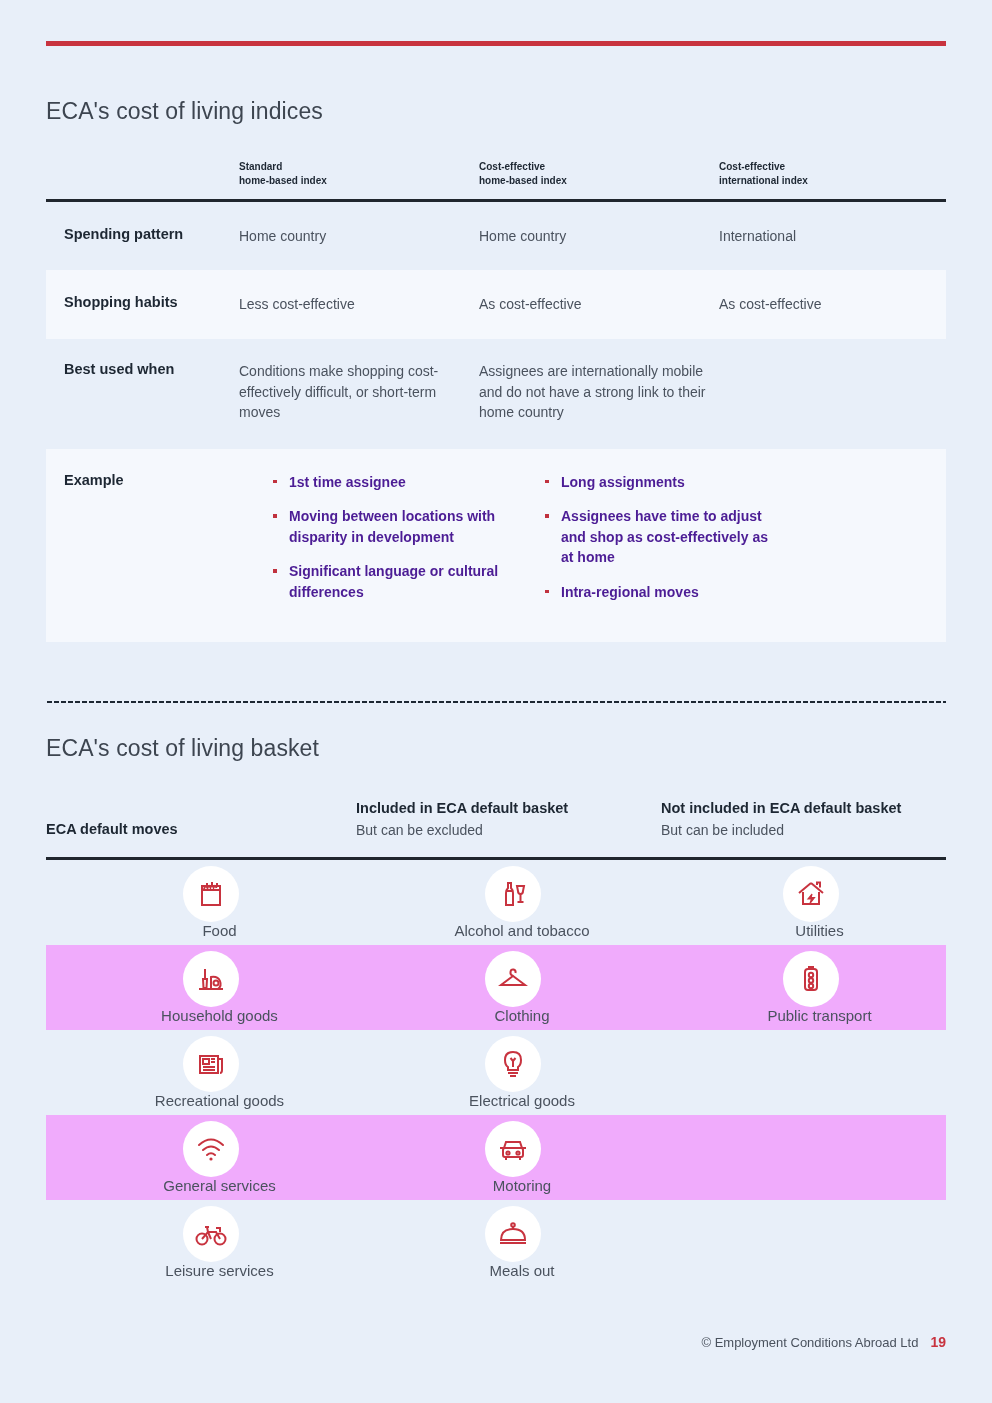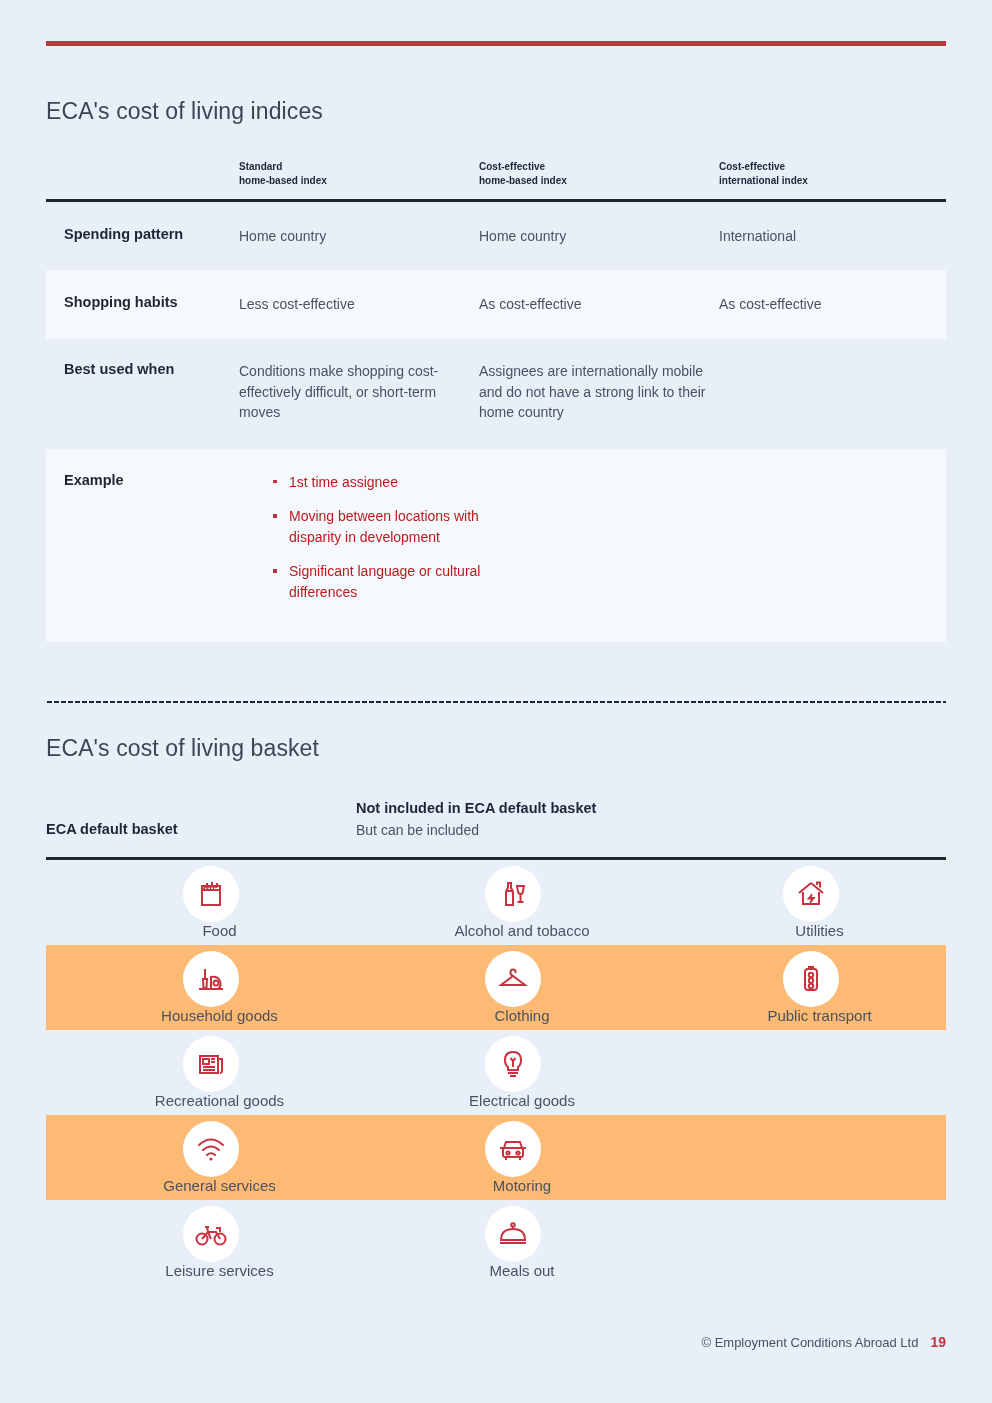--- a/index.html
+++ b/index.html
@@ -82,22 +82,23 @@
   .row-pad-md { padding-top: 22px; padding-bottom: 26px; }
   .row-pad-lg { padding-top: 23px; padding-bottom: 40px; gap: 32px; }
 
   
   ul.bullets { list-style: none; }
   ul.bullets li {
     position: relative;
     padding-left: 18px;
     margin-bottom: 14px;
     font-size: 14px;
-    color: #b91c1c;
+    color: #4c1d95;
     line-height: 1.46;
+    font-weight: bold;
   }
   ul.bullets li:last-child { margin-bottom: 0; }
   ul.bullets li.dot::before {
     content: "";
     position: absolute;
     left: 2px; top: 8px;
     width: 3.5px; height: 3.5px;
     background: #c0323e;
   }
   ul.bullets li.nodot { margin-top: -4px; }
@@ -134,21 +135,21 @@
   .bsk-head .b1 { width: 305px; flex: 0 0 305px; }
   .bsk-head .b2 { width: 285px; flex: 0 0 285px; }
 
   .bsk-rule { height: 3px; background: #20262e; width: 100%; }
 
   .bsk-row {
     display: flex;
     align-items: center;
     height: 85px;
   }
-  .bsk-row.band { background: #fdba74; }
+  .bsk-row.band { background: #f0abfc; }
 
   .bsk-cell {
     display: flex;
     align-items: center;
     flex-direction: column;
   }
   .bsk-cell.k0 { width: 310px; flex: 0 0 310px; padding-left: 19px; }
   .bsk-cell.k1 { width: 305px; flex: 0 0 305px; padding-left: 9px; }
   .bsk-cell.k2 { width: 285px; flex: 0 0 285px; padding-left: 14px; }
 
@@ -236,33 +237,44 @@
     <div class="c0">Example</div>
 
     <div class="c1">
       <ul class="bullets">
         <li class="dot">1st time assignee</li>
         <li class="dot">Moving between locations with disparity in development</li>
         <li class="dot">Significant language or cultural differences</li>
       </ul>
     </div>
 
+    <div class="c2">
+      <ul class="bullets">
+        <li class="dot">Long assignments</li>
+        <li class="dot">Assignees have time to adjust and shop as cost-effectively as at home</li>
+        <li class="dot">Intra-regional moves</li>
+      </ul>
+    </div>
 
   </div>
 </div>
 
 <div class="dotted-divider"></div>
 
 <h1 class="section-title" id="basket-title">ECA's cost of living basket</h1>
 
 <div class="basket">
 
   <div class="bsk-head">
     <div class="b0">
-      <div class="title">ECA default basket</div>
+      <div class="title">ECA default moves</div>
+    </div>
+    <div class="b1">
+      <div class="title">Included in ECA default basket</div>
+      <div class="sub">But can be excluded</div>
     </div>
     <div class="b2">
       <div class="title">Not included in ECA default basket</div>
       <div class="sub">But can be included</div>
     </div>
   </div>
 
   <div class="bsk-rule"></div>
 
   <div class="bsk-row">

